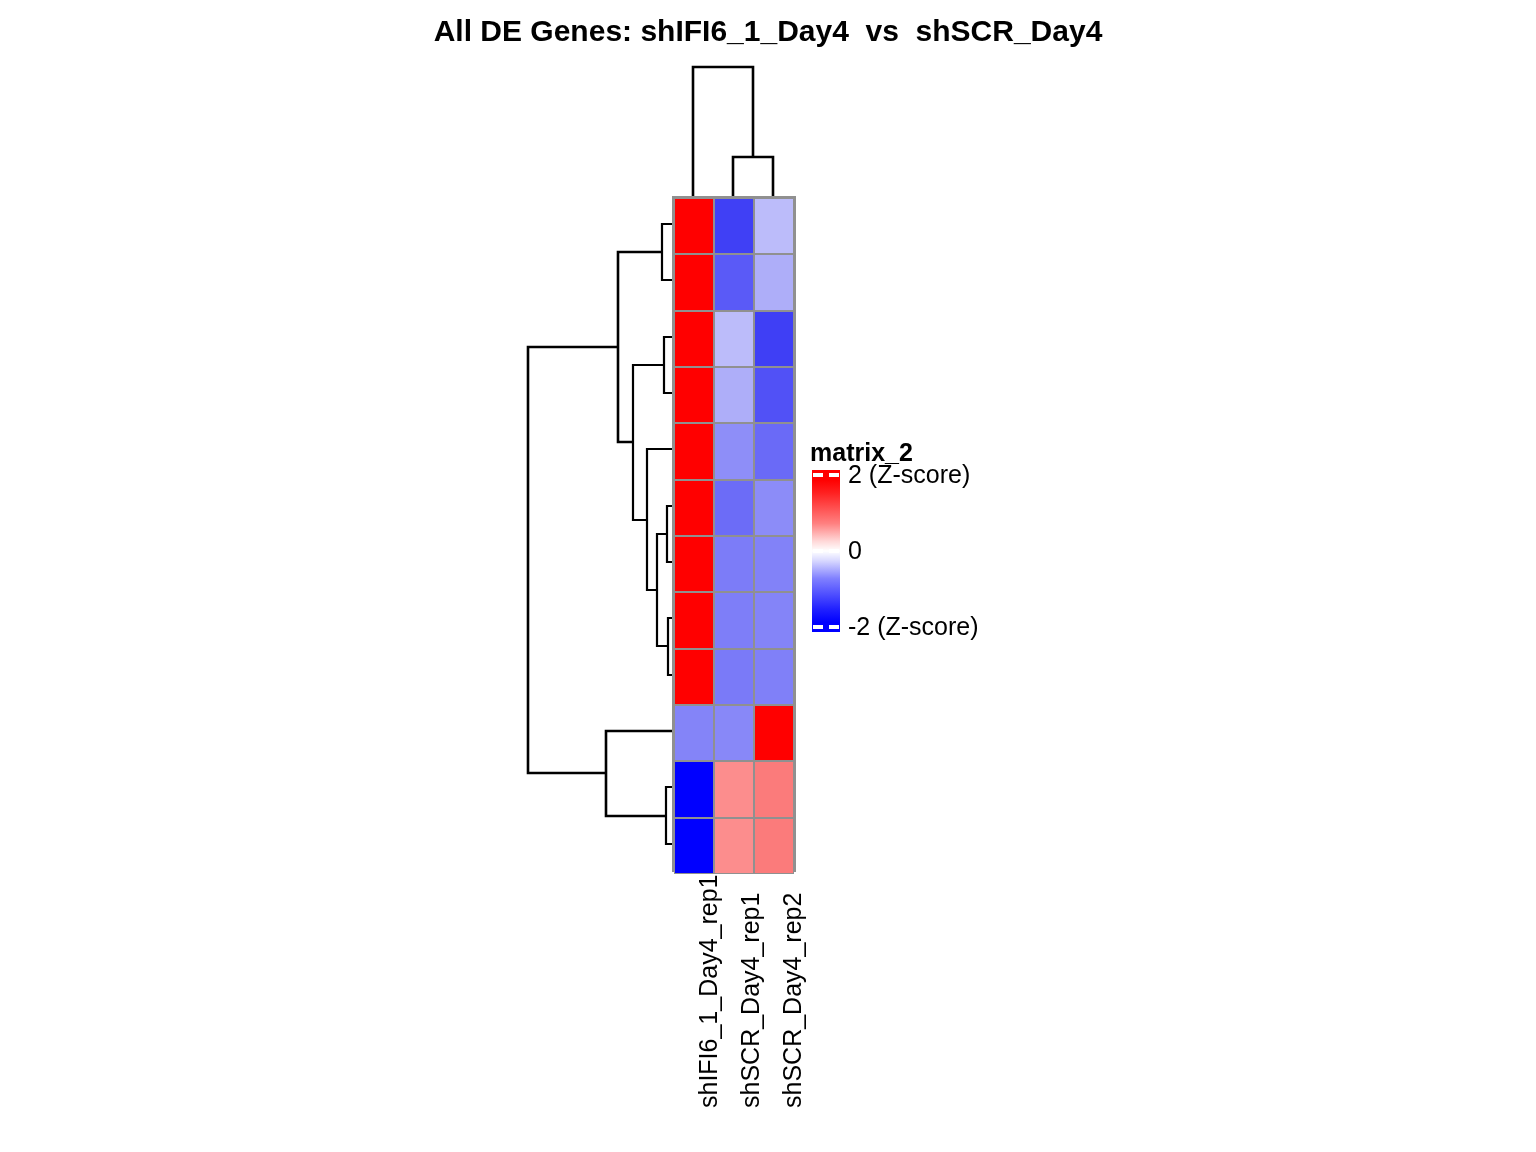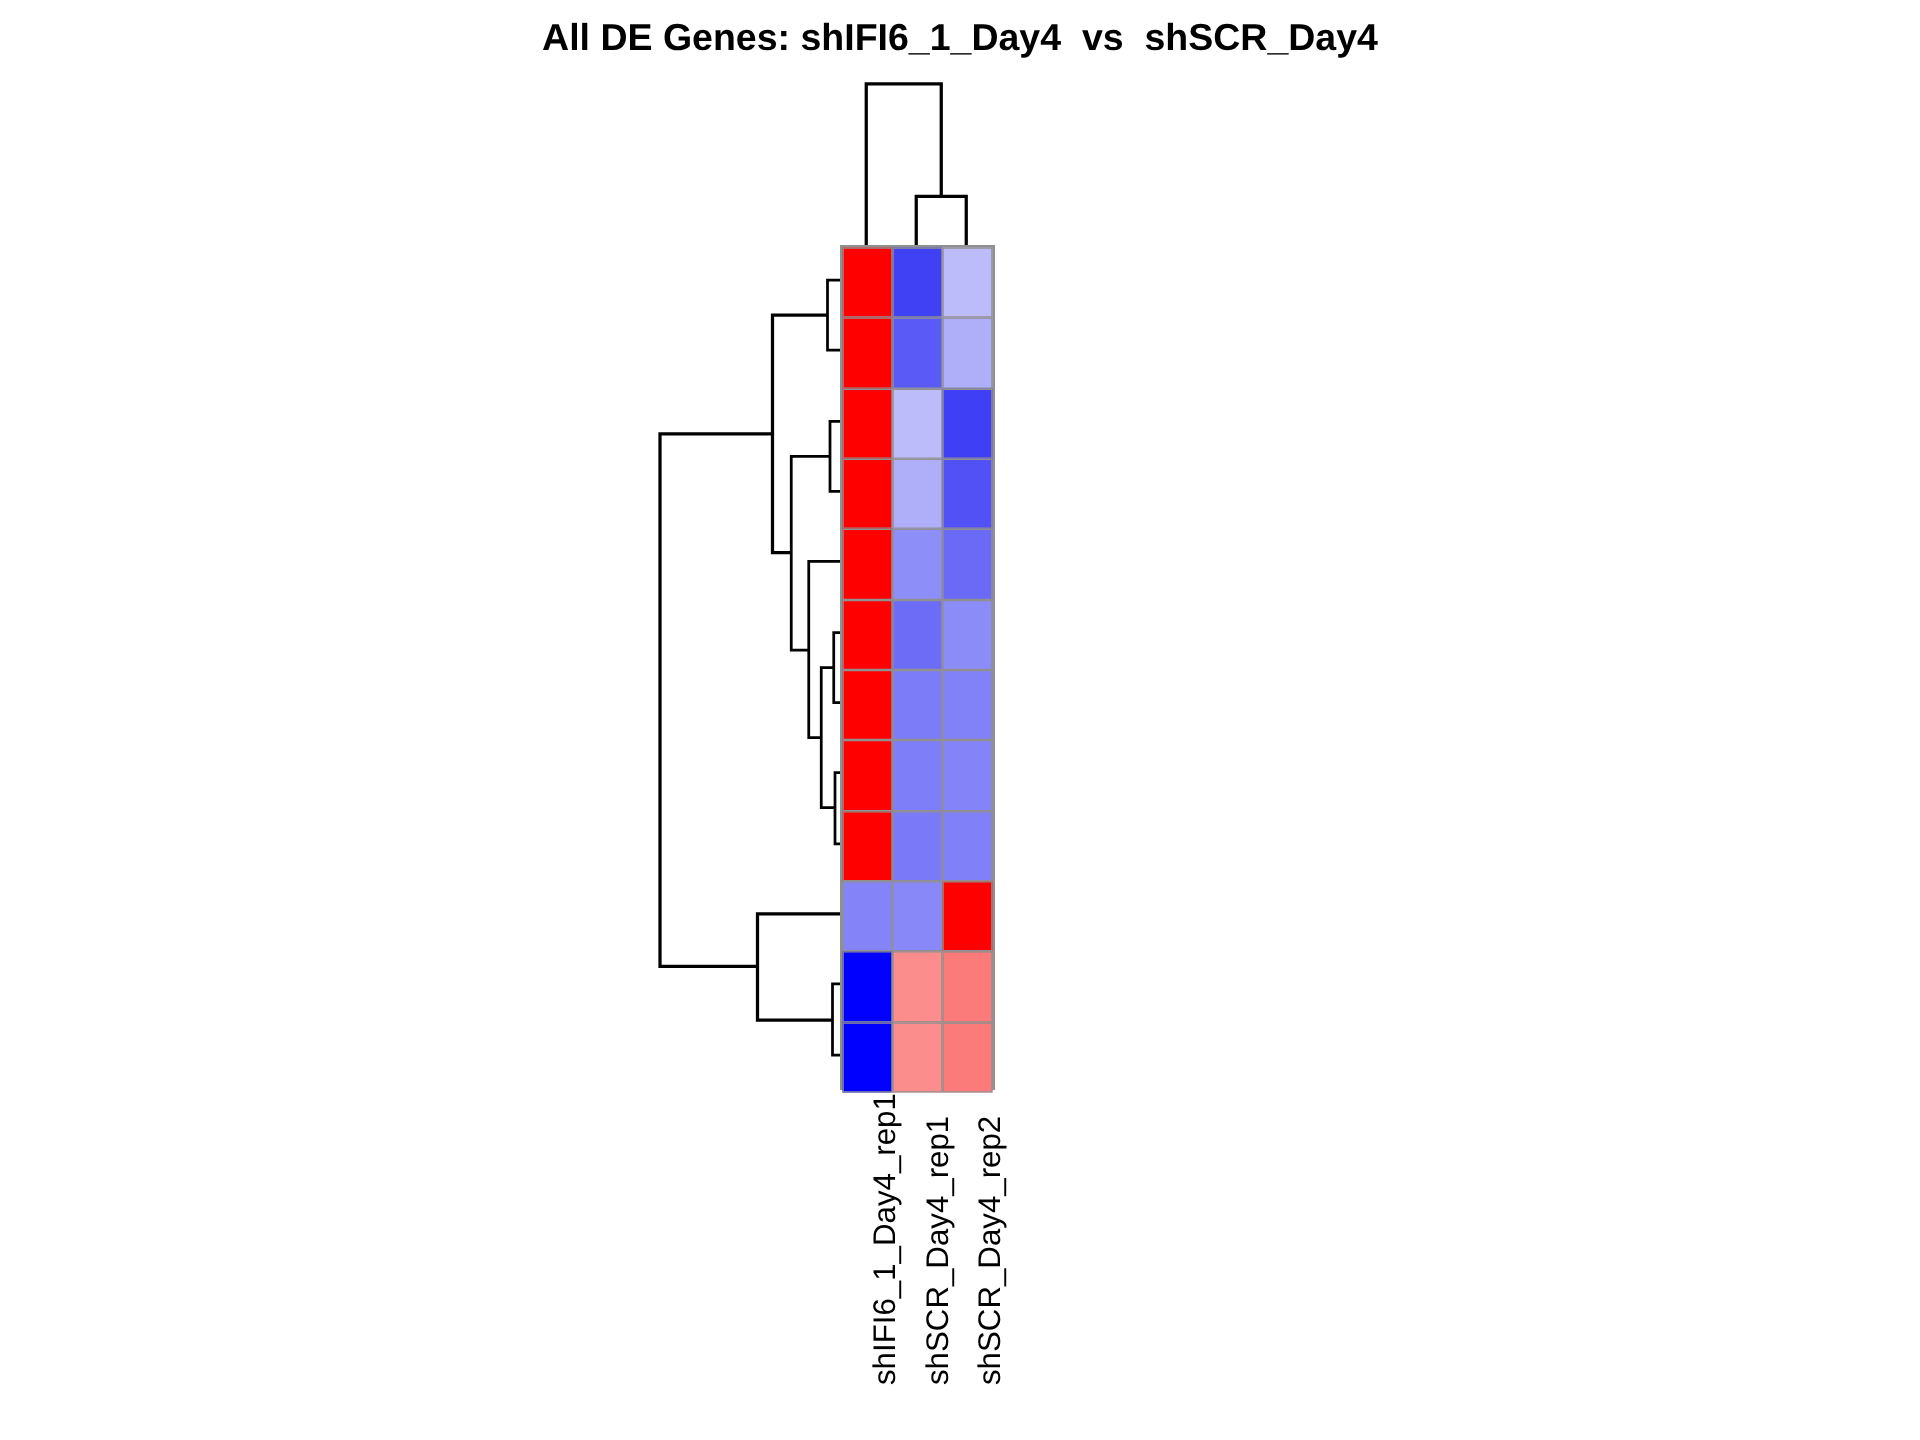--- a/index.html
+++ b/index.html
@@ -173,14 +173,28 @@
         <div class="hm-cell" style="background: rgb(0, 0, 255);"></div>
         <div class="hm-cell" style="background: rgb(252, 141, 141);"></div>
         <div class="hm-cell" style="background: rgb(251, 123, 123);"></div>
       </div>
     </div>
 
   <div class="col-label" style="left:694px;">shIFI6_1_Day4_rep1</div>
   <div class="col-label" style="left:736px;">shSCR_Day4_rep1</div>
   <div class="col-label" style="left:778px;">shSCR_Day4_rep2</div>
 
+  <div id="legend">
+    <div id="legend-title">matrix_2</div>
+    <div id="legend-bar">
+      <div class="bar-tick" style="left:1px;top:3px;"></div>
+      <div class="bar-tick" style="left:17px;top:3px;"></div>
+      <div class="bar-tick" style="left:1px;top:79px;"></div>
+      <div class="bar-tick" style="left:17px;top:79px;"></div>
+      <div class="bar-tick" style="left:1px;top:155px;"></div>
+      <div class="bar-tick" style="left:17px;top:155px;"></div>
+    </div>
+    <div class="legend-lab" style="top:22px;">2 (Z-score)</div>
+    <div class="legend-lab" style="top:98px;">0</div>
+    <div class="legend-lab" style="top:174px;">-2 (Z-score)</div>
+  </div>
 
 </div>
 
 </body></html>

